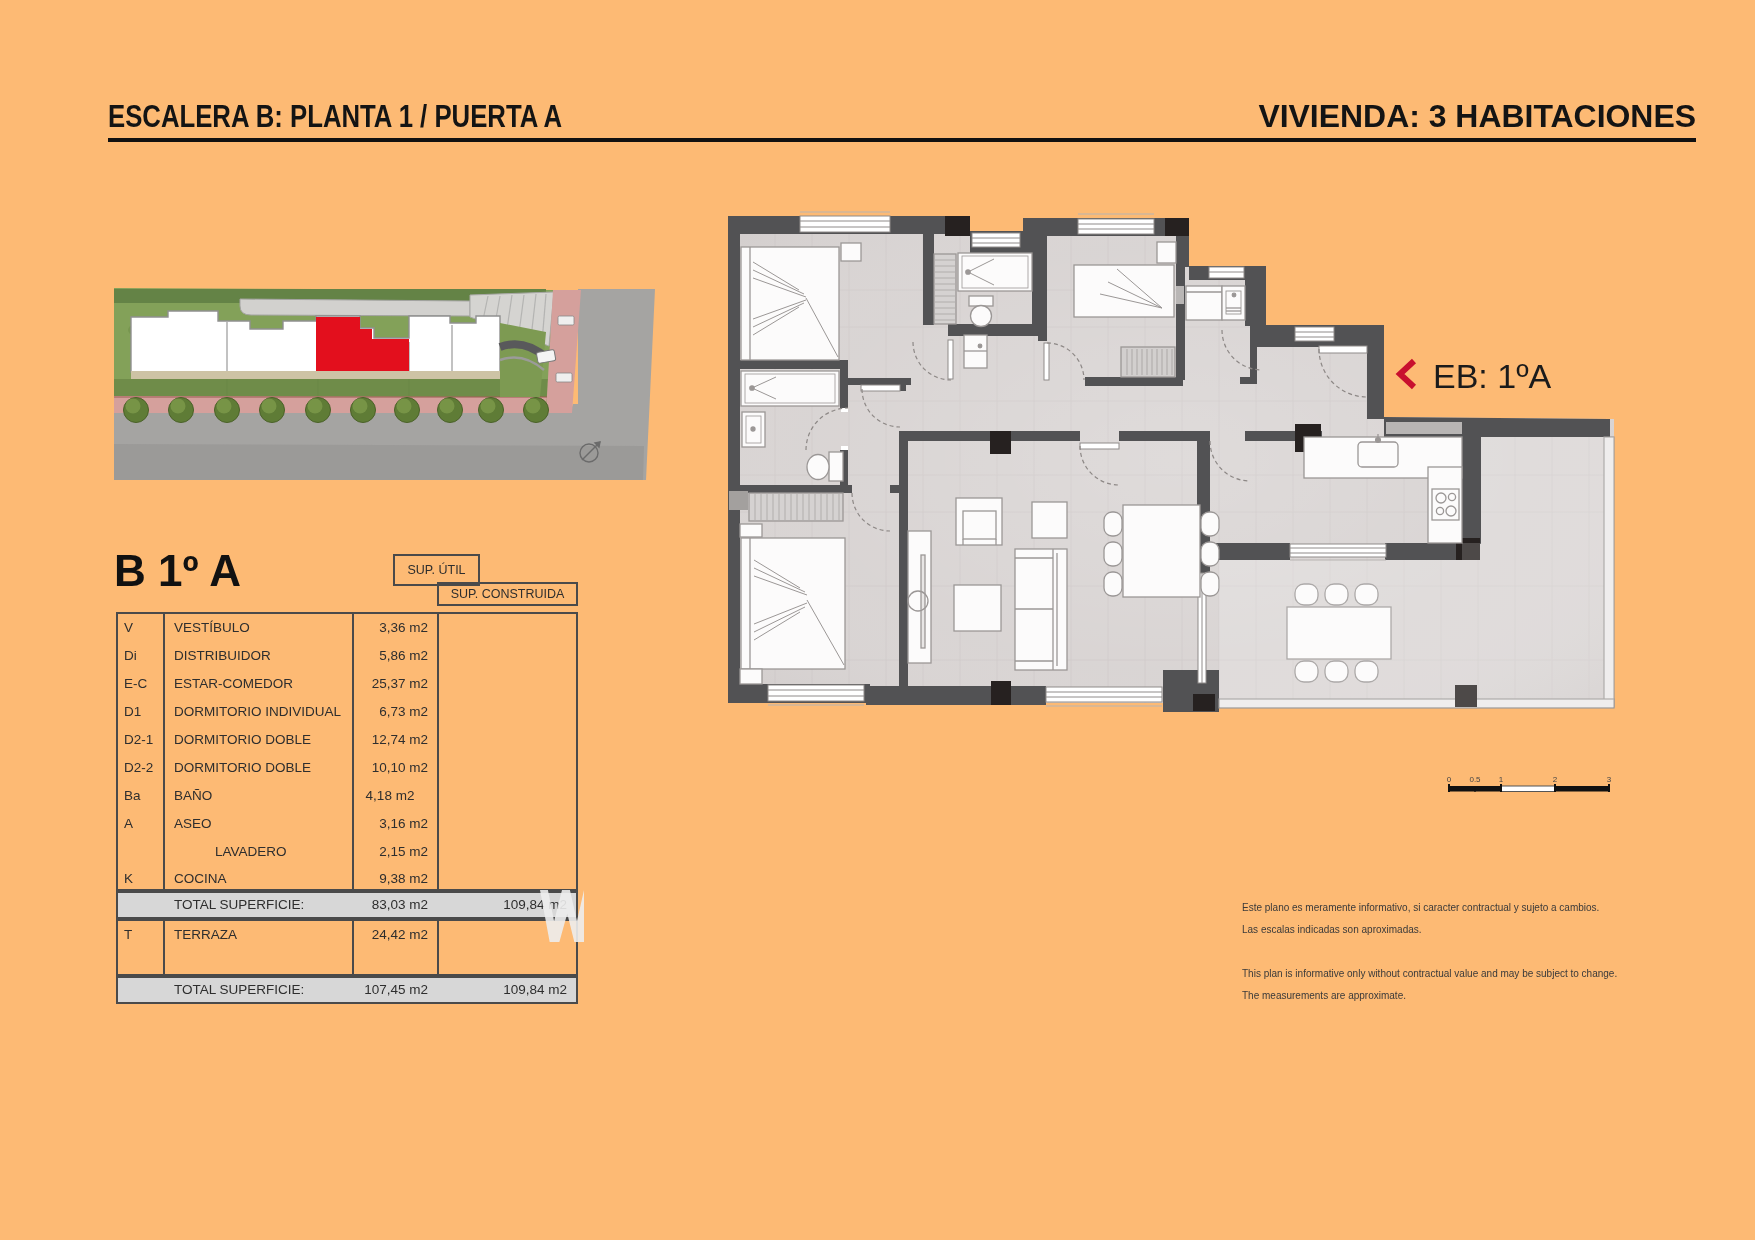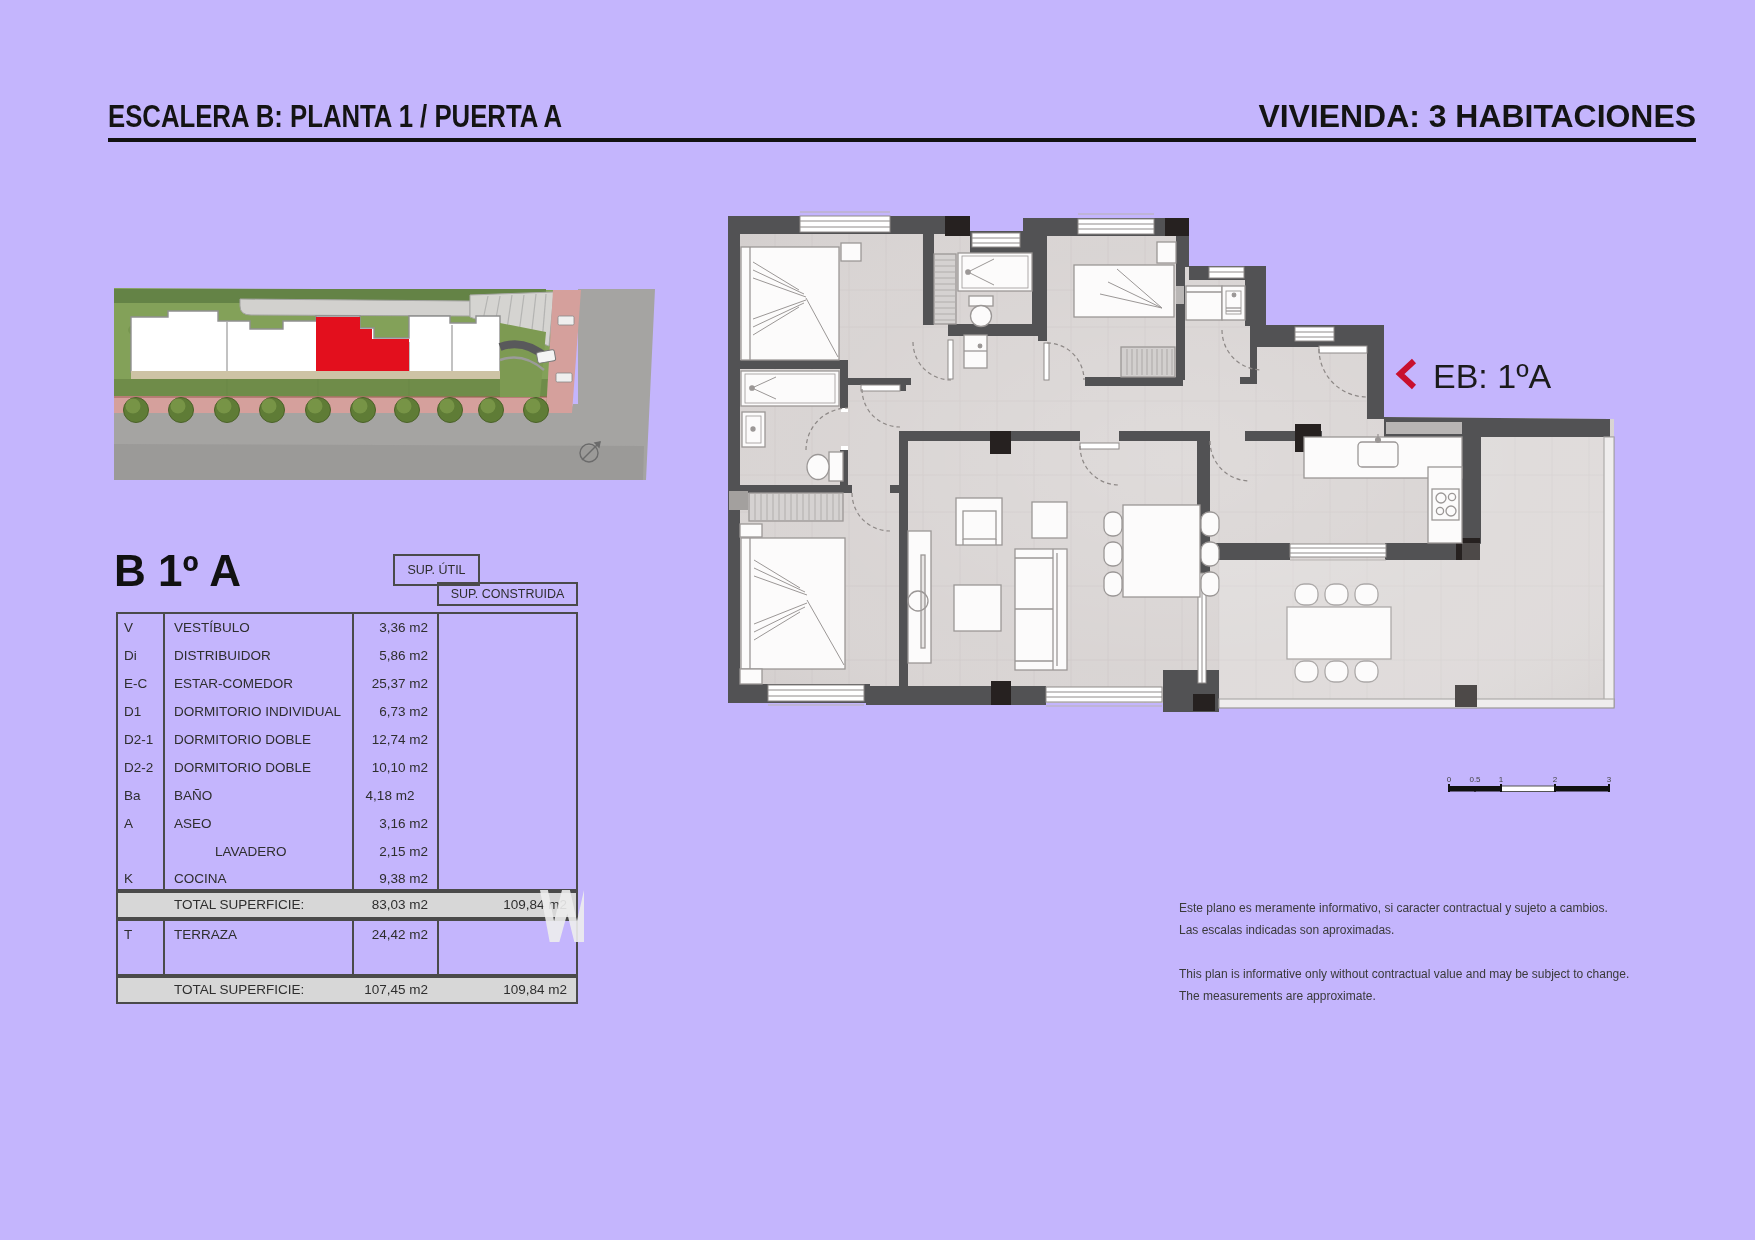--- a/index.html
+++ b/index.html
@@ -1,16 +1,16 @@
 <!DOCTYPE html>
 <html><head>
 <meta charset="utf-8">
 <style>
   html,body{margin:0;padding:0;background:#ffffff;}
-  #page{position:relative;width:1755px;height:1240px;background:#c4b5fd;overflow:hidden;
+  #page{position:relative;width:1755px;height:1240px;background:#fdba74;overflow:hidden;
         font-family:"Liberation Sans", sans-serif;}
   .abs{position:absolute;}
   .ttl{font-weight:bold;font-size:31px;color:#141414;white-space:nowrap;line-height:31px;}
   .tbl{font-size:13.5px;color:#2e2e2e;}
   .cell{position:absolute;box-sizing:border-box;white-space:nowrap;}
 </style>
 </head>
 <body>
 <div id="page">
 
@@ -90,21 +90,21 @@
       <div class="cell" style="left:352px;top:927px;width:76px;text-align:right;">24,42 m2</div>
 
   <div class="cell" style="left:116px;top:976px;width:462px;height:28px;border:2px solid #4a4a4a;background:#d7d7d7;"></div>
   <div class="cell" style="left:174px;top:982px;">TOTAL SUPERFICIE:</div>
   <div class="cell" style="left:352px;top:982px;width:76px;text-align:right;">107,45 m2</div>
   <div class="cell" style="left:437px;top:982px;width:130px;text-align:right;">109,84 m2</div>
 
   <div class="cell" style="left:540px;top:890px;width:44px;height:52px;background:#ededed;opacity:0.9;clip-path:polygon(0 0,18% 0,32% 60%,50% 0,68% 0,84% 60%,100% 0,100% 100%,78% 100%,62% 45%,44% 100%,22% 100%);"></div>
 </div>
 
-<div class="abs" style="left:1179px;top:897px;font-size:12px;line-height:22px;color:#3a3a3a;">
+<div class="abs" style="left:1242px;top:897px;font-size:10px;line-height:22px;color:#3a3a3a;">
 Este plano es meramente informativo, si caracter contractual y sujeto a cambios.<br>
 Las escalas indicadas son aproximadas.<br><br>
 This plan is informative only without contractual value and may be subject to change.<br>
 The measurements are approximate.
 </div>
 
 <svg class="abs" style="left:0;top:0;" width="1755" height="1240" viewBox="0 0 1755 1240">
 <g id="siteplan">
 
   <path d="M578,289 L655,289 L646,480 L114,480 L114,413 L570,413 L573,404 L578,404 Z" fill="#a5a4a2"></path>

